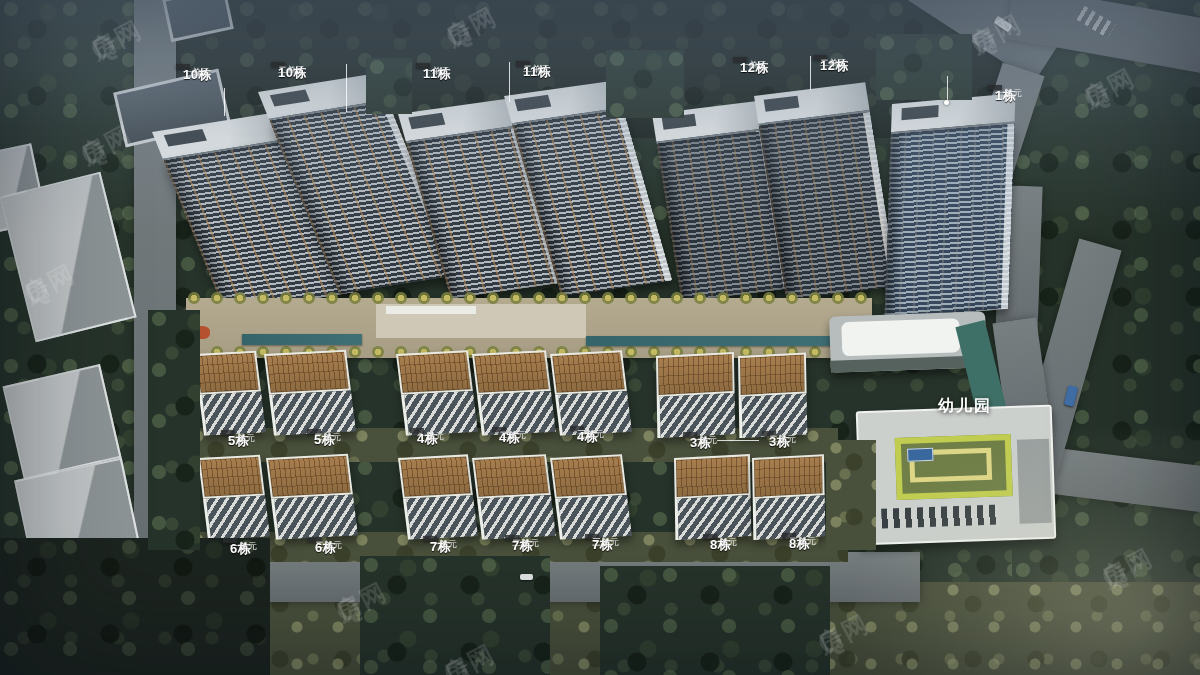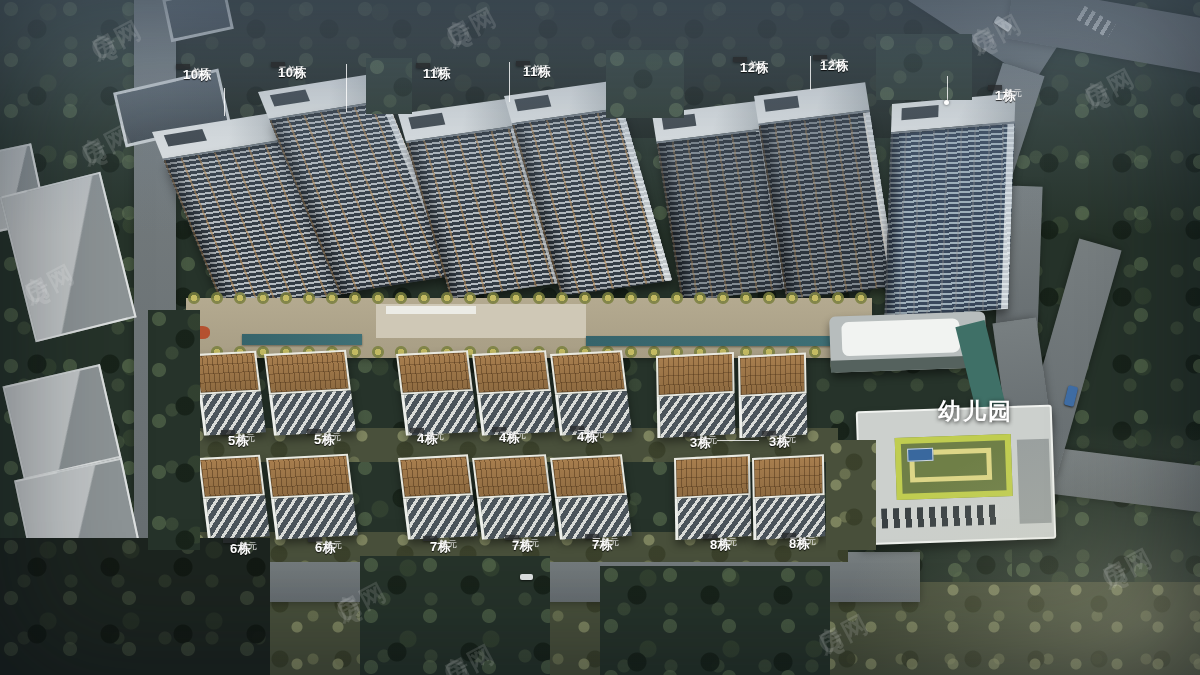--- a/index.html
+++ b/index.html
@@ -92,21 +92,21 @@
   
   .leader{background:rgba(255,255,255,.8);}
   .leader-dot{width:5px;height:5px;border-radius:50%;background:#fff;box-shadow:0 0 3px rgba(0,0,0,.6);}
 
   
   .b-label{display:flex;align-items:baseline;gap:5px;white-space:nowrap;
     background:rgba(40,43,45,.82);color:#fff;padding:2px 7px 3px;
     box-shadow:0 1px 3px rgba(0,0,0,.45);}
   .b-name{font-size:13px;font-weight:bold;letter-spacing:.5px;text-shadow:0 1px 1px rgba(0,0,0,.8);position:static;}
   .b-unit{font-size:9px;color:#e9e9e9;position:static;}
-  #kg-label{color:#fff;font-size:23px;font-weight:bold;letter-spacing:2px;
+  #kg-label{color:#fff;font-size:16px;font-weight:bold;letter-spacing:2px;
     text-shadow:0 1px 4px rgba(0,0,0,.8);}
 
   
   .wm{transform:translate(-50%,-50%) rotate(-28deg);white-space:nowrap;
     font-weight:bold;letter-spacing:2px;pointer-events:none;}
   .wm .wm-q{position:static;font-size:30px;}
   .wm .wm-text{position:static;font-size:25px;}
 </style>
 </head>
 <body>

